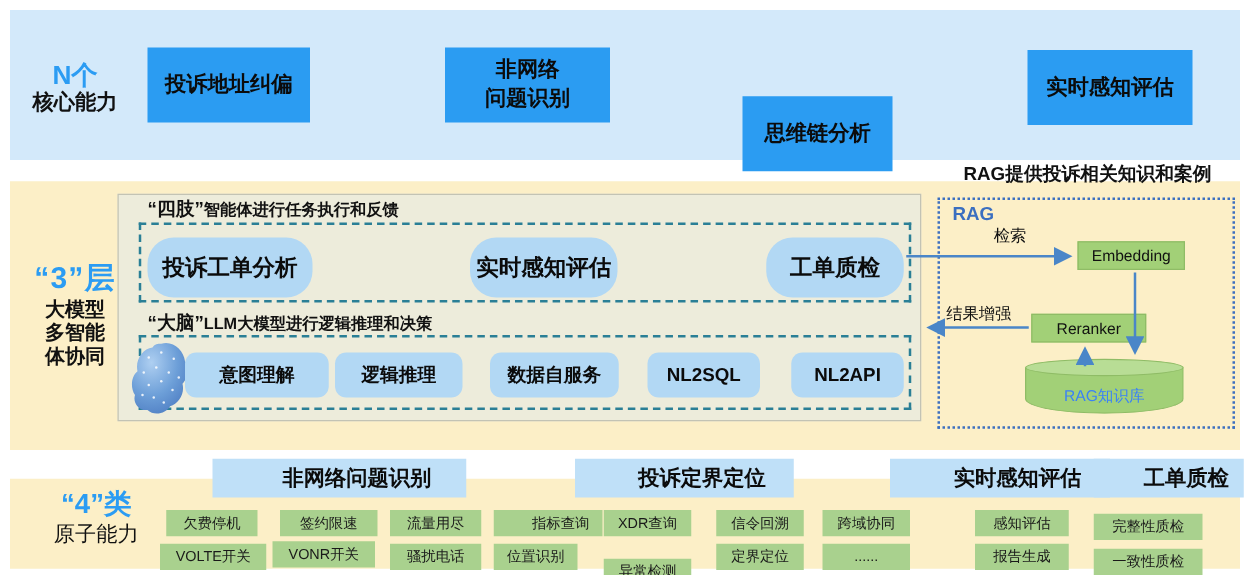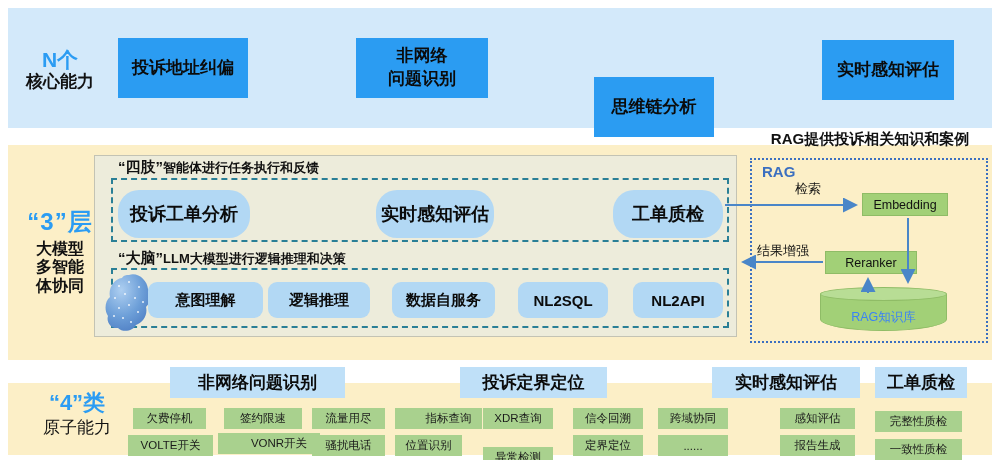--- a/index.html
+++ b/index.html
@@ -36,21 +36,21 @@
   .ragbox{left:750px;top:158px;width:238px;height:185px;border:2px dotted #3b6fc0;box-sizing:border-box;}
   .rag-lbl{left:762px;top:163px;font-size:15px;font-weight:bold;color:#3b6fc0;}
   .greenbox{background:#a2d077;border:1px solid #8fbc66;box-sizing:border-box;color:#111;
     font-size:12.5px;display:flex;align-items:center;justify-content:center;}
   .flow-lbl{font-size:13px;color:#111;}
   .cyl-top{position:absolute;left:0;top:0;width:100%;height:14px;background:#b8dd95;border:1px solid #8fbc66;border-radius:50%;box-sizing:border-box;}
   .cyl-body{position:absolute;left:0;top:7px;width:100%;height:37px;background:#a2d077;border:1px solid #8fbc66;border-top:none;border-radius:0 0 50% 50%/0 0 12px 12px;box-sizing:border-box;}
   .cyl-label{position:absolute;left:0;bottom:5px;width:100%;text-align:center;font-size:12.5px;color:#3b82f6;}
   
   .bheader{background:#bfe0f8;height:31px;color:#0b0b0b;font-weight:bold;font-size:17px;
-    display:flex;align-items:center;justify-content:center;}
+    display:flex;align-items:center;justify-content:center;padding-left:28px;}
   .chip{background:#a9d18e;height:21px;color:#1a1a1a;font-size:11.5px;
     display:flex;align-items:center;justify-content:center;white-space:nowrap;}
   svg.overlay{position:absolute;left:0;top:0;pointer-events:none;}
 </style>
 </head>
 <body>
 
 <div id="canvas">
 
   <div class="abs band-top"></div>
@@ -149,21 +149,21 @@
   <div class="abs bheader" style="left:170px;top:367px;width:175px;">非网络问题识别</div>
   <div class="abs bheader" style="left:460px;top:367px;width:147px;">投诉定界定位</div>
   <div class="abs bheader" style="left:712px;top:367px;width:148px;">实时感知评估</div>
   <div class="abs bheader" style="left:875px;top:367px;width:92px;">工单质检</div>
 
   <div class="abs chip" style="left:133px;top:408px;width:73px;">欠费停机</div>
   <div class="abs chip" style="left:224px;top:408px;width:78px;">签约限速</div>
   <div class="abs chip" style="left:312px;top:408px;width:73px;">流量用尽</div>
   <div class="abs chip" style="left:395px;top:408px;width:67px;padding-left:20px;">指标查询</div>
   <div class="abs chip" style="left:128px;top:435px;width:85px;">VOLTE开关</div>
-  <div class="abs chip" style="left:218px;top:433px;width:82px;padding-left:20px;">VONR开关</div>
+  <div class="abs chip" style="left:218px;top:433px;width:82px;">VONR开关</div>
   <div class="abs chip" style="left:312px;top:435px;width:73px;">骚扰电话</div>
   <div class="abs chip" style="left:395px;top:435px;width:67px;">位置识别</div>
 
   <div class="abs chip" style="left:483px;top:408px;width:70px;">XDR查询</div>
   <div class="abs chip" style="left:573px;top:408px;width:70px;">信令回溯</div>
   <div class="abs chip" style="left:658px;top:408px;width:70px;">跨域协同</div>
   <div class="abs chip" style="left:483px;top:435px;width:70px;margin-top:12px;">异常检测</div>
   <div class="abs chip" style="left:573px;top:435px;width:70px;">定界定位</div>
   <div class="abs chip" style="left:658px;top:435px;width:70px;">......</div>
 

